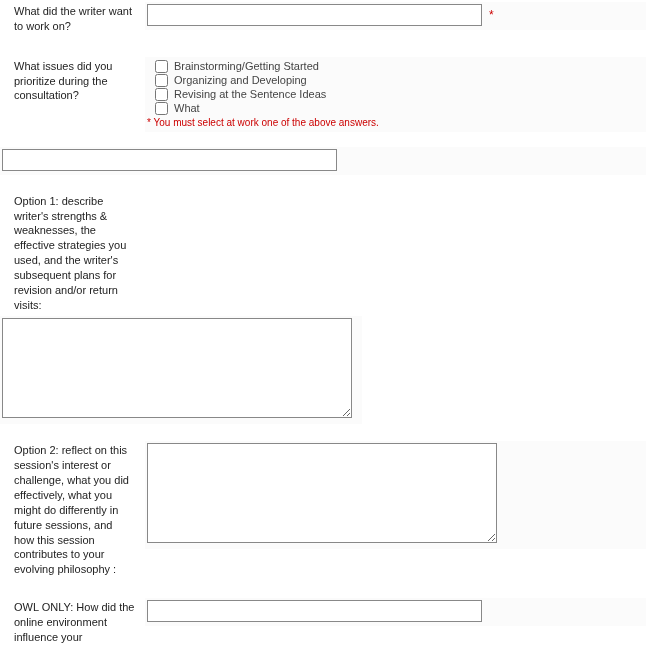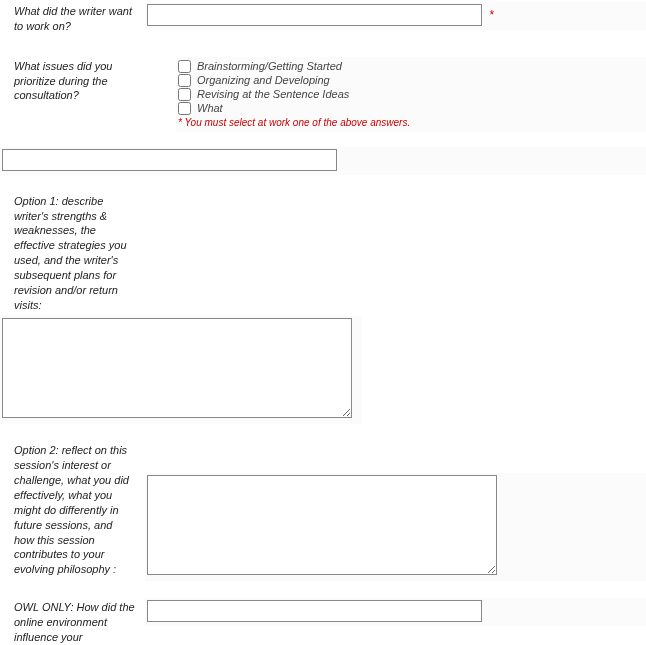--- a/index.html
+++ b/index.html
@@ -1,15 +1,15 @@
 <!DOCTYPE html>
 <html><head>
 <meta charset="utf-8">
 <style>
-  * { box-sizing: border-box; font-style: italic; }
+  * { box-sizing: border-box; }
   body {
     margin: 0;
     padding: 0;
     font-family: "Lucida Grande", Verdana, Arial, sans-serif;
     font-size: 11px;
     color: #333;
     background: #fff;
     width: 646px;
   }
   .form-row {
@@ -52,21 +52,21 @@
     color: #c00;
     margin-left: 4px;
     vertical-align: top;
     display: inline-block;
     padding-top: 4px;
     font-size: 12px;
   }
   .cb-line {
     display: flex;
     align-items: center;
-    margin: 1px 0;
+    margin: 1px 8px;
   }
   .cb-line input[type="checkbox"] {
     margin: 0 6px 0 0;
     width: 13px;
     height: 13px;
   }
   .cb-line span {
     color: #444;
     font-size: 11px;
   }
@@ -80,21 +80,21 @@
 <body>
 
 <div class="form-row">
   <div class="label-col">What did the writer want to work on?</div>
   <div class="field-col">
     <input type="text" style="">
     <span class="req-star">*</span>
   </div>
 </div>
 
-<div class="form-row" style="padding-top:14px;gap:31px;">
+<div class="form-row" style="padding-top:14px;">
   <div class="label-col">What issues did you prioritize during the consultation?</div>
   <div class="field-col">
     <div class="cb-line">
       <input type="checkbox" style="">
       <span>Brainstorming/Getting Started</span>
     </div>
     <div class="cb-line">
       <input type="checkbox" style="">
       <span>Organizing and Developing</span>
     </div>
@@ -116,21 +116,21 @@
   </div>
 </div>
 
 <div class="form-row" style="padding-top:12px;flex-direction:column;">
   <div class="label-col">Option 1: describe writer's strengths &amp; weaknesses, the effective strategies you used, and the writer's subsequent plans for revision and/or return visits:</div>
   <div class="field-col">
     <textarea style=""></textarea>
   </div>
 </div>
 
-<div class="form-row" style="padding-top:12px;align-items:flex-end;">
+<div class="form-row" style="padding-top:12px;">
   <div class="label-col">Option 2: reflect on this session's interest or challenge, what you did effectively, what you might do differently in future sessions, and how this session contributes to your evolving philosophy :</div>
   <div class="field-col">
     <textarea style=""></textarea>
   </div>
 </div>
 
 <div class="form-row" style="padding-top:12px; padding-bottom:20px;">
   <div class="label-col">OWL ONLY: How did the online environment influence your consultation? For instance, did it change your communication style, did you direct the writer to any online resources, etc.:</div>
   <div class="field-col">
     <input type="text" style="">

